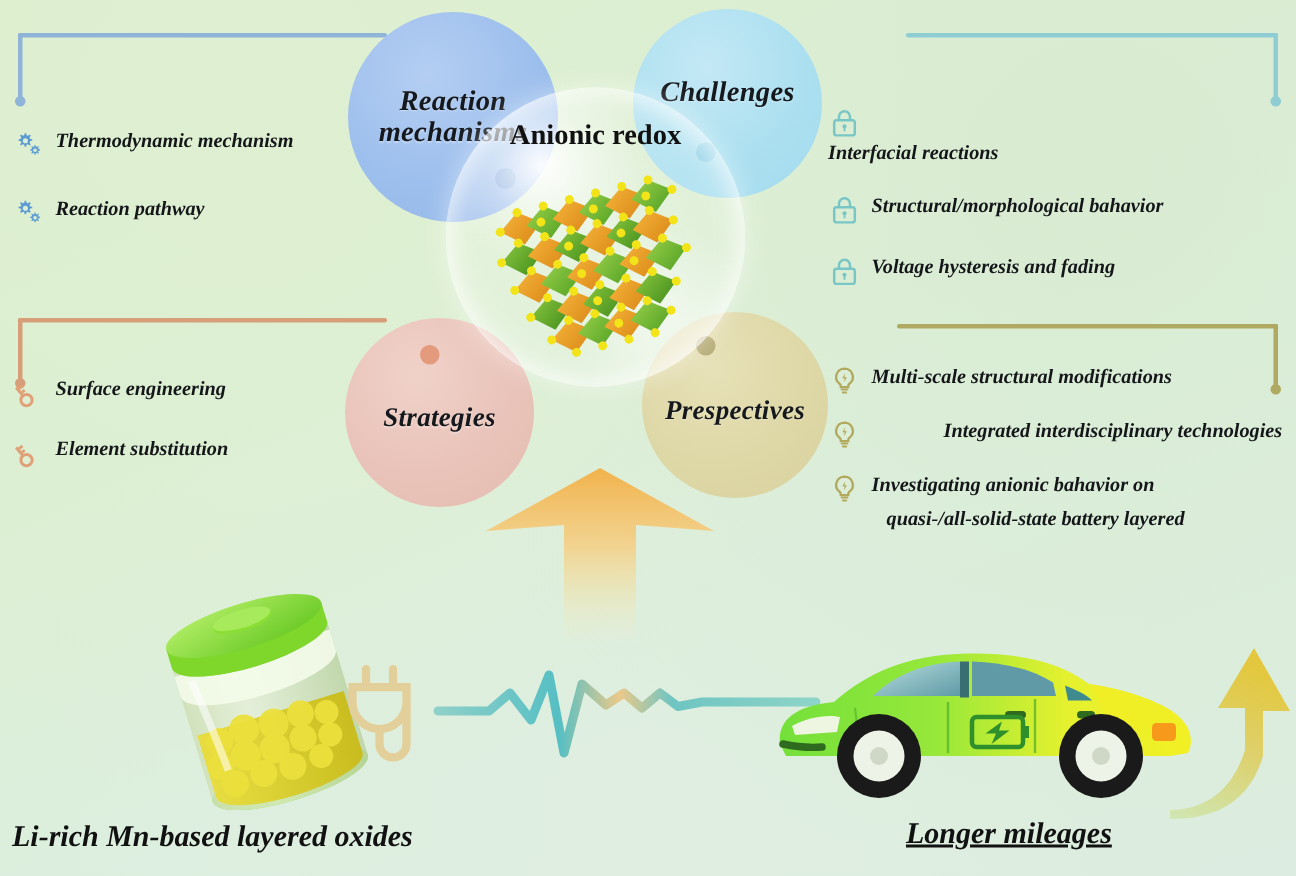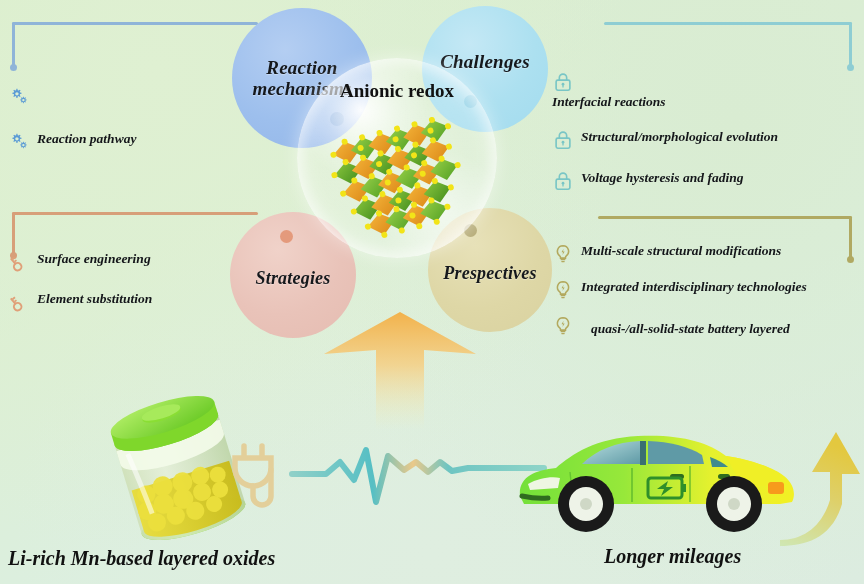--- a/index.html
+++ b/index.html
@@ -259,20 +259,21 @@
       <svg class="bicon" viewBox="0 0 24 24">
         <g fill="#5b9bd5">
           <path d="M9.2 3.0l1.1 0 .25 1.5 1.15.48 1.2-.92.78.78-.92 1.2.48 1.15 1.5.25 0 1.1-1.5.25-.48 1.15.92 1.2-.78.78-1.2-.92-1.15.48-.25 1.5-1.1 0-.25-1.5-1.15-.48-1.2.92-.78-.78.92-1.2-.48-1.15-1.5-.25 0-1.1 1.5-.25.48-1.15-.92-1.2.78-.78 1.2.92 1.15-.48z"></path>
           <circle cx="9.75" cy="8.55" r="1.85" fill="#dcefd4"></circle>
         </g>
         <g fill="#5b9bd5" opacity=".95">
           <path d="M16.4 11.6l.8 0 .18 1.08.83.35.86-.66.56.56-.66.86.35.83 1.08.18 0 .8-1.08.18-.35.83.66.86-.56.56-.86-.66-.83.35-.18 1.08-.8 0-.18-1.08-.83-.35-.86.66-.56-.56.66-.86-.35-.83-1.08-.18 0-.8 1.08-.18.35-.83-.66-.86.56-.56.86.66.83-.35z"></path>
           <circle cx="16.8" cy="15.4" r="1.3" fill="#dcefd4"></circle>
         </g>
       </svg>
+      <div class="btext">Thermodynamic mechanism</div>
     </div>
     <div class="bitem" style="margin-top:22px;">
       <svg class="bicon" viewBox="0 0 24 24">
         <g fill="#5b9bd5">
           <path d="M9.2 3.0l1.1 0 .25 1.5 1.15.48 1.2-.92.78.78-.92 1.2.48 1.15 1.5.25 0 1.1-1.5.25-.48 1.15.92 1.2-.78.78-1.2-.92-1.15.48-.25 1.5-1.1 0-.25-1.5-1.15-.48-1.2.92-.78-.78.92-1.2-.48-1.15-1.5-.25 0-1.1 1.5-.25.48-1.15-.92-1.2.78-.78 1.2.92 1.15-.48z"></path>
           <circle cx="9.75" cy="8.55" r="1.85" fill="#dcefd4"></circle>
         </g>
         <g fill="#5b9bd5" opacity=".95">
           <path d="M16.4 11.6l.8 0 .18 1.08.83.35.86-.66.56.56-.66.86.35.83 1.08.18 0 .8-1.08.18-.35.83.66.86-.56.56-.86-.66-.83.35-.18 1.08-.8 0-.18-1.08-.83-.35-.86.66-.56-.56.66-.86-.35-.83-1.08-.18 0-.8 1.08-.18.35-.83-.66-.86.56-.56.86.66.83-.35z"></path>
           <circle cx="16.8" cy="15.4" r="1.3" fill="#dcefd4"></circle>
@@ -292,21 +293,21 @@
       </svg>
       <div class="btext">Interfacial reactions</div>
     </div>
     <div class="bitem" style="margin-bottom:18px;">
       <svg class="bicon" viewBox="0 0 24 24">
         <rect x="4.5" y="10" width="15" height="11" rx="1.8" fill="none" stroke="#79c6c6" stroke-width="1.8"></rect>
         <path d="M8 10V7.4a4 4 0 018 0V10" fill="none" stroke="#79c6c6" stroke-width="1.8"></path>
         <circle cx="12" cy="14.4" r="1.5" fill="#79c6c6"></circle>
         <rect x="11.3" y="15" width="1.4" height="3" fill="#79c6c6"></rect>
       </svg>
-      <div class="btext">Structural/morphological evolution</div>
+      <div class="btext">Structural/morphological bahavior</div>
     </div>
     <div class="bitem">
       <svg class="bicon" viewBox="0 0 24 24">
         <rect x="4.5" y="10" width="15" height="11" rx="1.8" fill="none" stroke="#79c6c6" stroke-width="1.8"></rect>
         <path d="M8 10V7.4a4 4 0 018 0V10" fill="none" stroke="#79c6c6" stroke-width="1.8"></path>
         <circle cx="12" cy="14.4" r="1.5" fill="#79c6c6"></circle>
         <rect x="11.3" y="15" width="1.4" height="3" fill="#79c6c6"></rect>
       </svg>
       <div class="btext">Voltage hysteresis and fading</div>
     </div>
@@ -340,37 +341,38 @@
   <div class="blist" style="left:552px;top:242px;width:312px;">
     <div class="bitem" style="margin-bottom:13px;">
       <svg class="bicon" viewBox="0 0 24 24">
         <path d="M12 3a6.1 6.1 0 00-3.6 11.0c.6.5.9 1.1.9 1.8v.7h5.4v-.7c0-.7.3-1.3.9-1.8A6.1 6.1 0 0012 3z" fill="none" stroke="#b3a95e" stroke-width="1.7"></path>
         <rect x="9.3" y="17.4" width="5.4" height="1.5" rx=".5" fill="#b3a95e"></rect>
         <rect x="10.1" y="19.6" width="3.8" height="1.4" rx=".5" fill="#b3a95e"></rect>
         <path d="M12.6 6.4l-2.2 3.6h1.7l-.7 3.1 2.4-3.8h-1.8z" fill="#b3a95e"></path>
       </svg>
       <div class="btext">Multi-scale structural modifications</div>
     </div>
-    <div class="bitem" style="margin-bottom:13px;">
+    <div class="bitem" style="margin-bottom:13px;gap:48px;">
       <svg class="bicon" viewBox="0 0 24 24">
         <path d="M12 3a6.1 6.1 0 00-3.6 11.0c.6.5.9 1.1.9 1.8v.7h5.4v-.7c0-.7.3-1.3.9-1.8A6.1 6.1 0 0012 3z" fill="none" stroke="#b3a95e" stroke-width="1.7"></path>
         <rect x="9.3" y="17.4" width="5.4" height="1.5" rx=".5" fill="#b3a95e"></rect>
         <rect x="10.1" y="19.6" width="3.8" height="1.4" rx=".5" fill="#b3a95e"></rect>
         <path d="M12.6 6.4l-2.2 3.6h1.7l-.7 3.1 2.4-3.8h-1.8z" fill="#b3a95e"></path>
       </svg>
       <div class="btext">Integrated interdisciplinary technologies</div>
     </div>
     <div class="bitem">
       <svg class="bicon" viewBox="0 0 24 24">
         <path d="M12 3a6.1 6.1 0 00-3.6 11.0c.6.5.9 1.1.9 1.8v.7h5.4v-.7c0-.7.3-1.3.9-1.8A6.1 6.1 0 0012 3z" fill="none" stroke="#b3a95e" stroke-width="1.7"></path>
         <rect x="9.3" y="17.4" width="5.4" height="1.5" rx=".5" fill="#b3a95e"></rect>
         <rect x="10.1" y="19.6" width="3.8" height="1.4" rx=".5" fill="#b3a95e"></rect>
         <path d="M12.6 6.4l-2.2 3.6h1.7l-.7 3.1 2.4-3.8h-1.8z" fill="#b3a95e"></path>
       </svg>
       <div style="display:flex;flex-direction:column;">
+        <div class="btext">Investigating anionic bahavior on</div>
         <div class="btext" style="margin-top:6px;margin-left:10px;">quasi-/all-solid-state battery layered</div>
       </div>
     </div>
   </div>
 
   <svg class="abs" style="left:78px;top:388px;z-index:4;" width="200" height="160" viewBox="0 0 200 160">
     <defs>
       <linearGradient id="capG" x1="0" y1="0" x2="1" y2="1">
         <stop offset="0%" stop-color="#b6f06a"></stop>
           <stop offset="100%" stop-color="#63c61f"></stop>
@@ -501,15 +503,15 @@
         <stop offset="0%" stop-color="#cfe7b4"></stop>
         <stop offset="55%" stop-color="#ded06a"></stop>
         <stop offset="100%" stop-color="#e3c83f"></stop>
       </linearGradient>
     </defs>
     <path d="M2 112 C26 112 44 98 52 72 L52 44 L34 44 L58 4 L82 46 L64 46 L64 76
              C54 110 28 118 2 118 Z" fill="url(#gArrow)"></path>
   </svg>
 
   <div class="caption" style="left:8px;top:547px;">Li-rich Mn-based layered oxides</div>
-  <div class="caption" style="left:604px;top:545px;">Longer mileages</div>
+  <div class="caption" style="left:604px;top:545px;text-decoration:underline;">Longer mileages</div>
 
 </div>
 
 </body></html>

